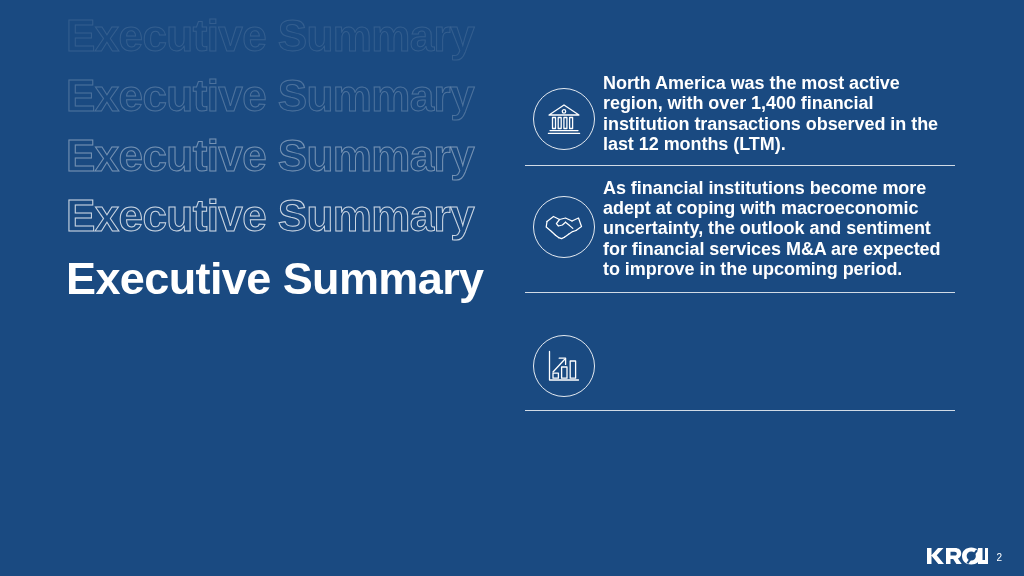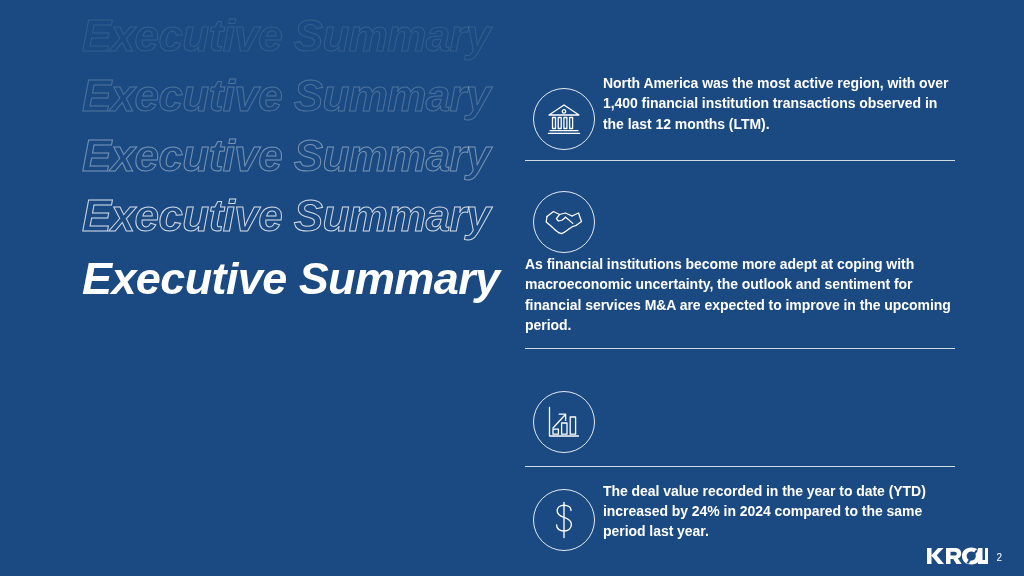--- a/index.html
+++ b/index.html
@@ -20,27 +20,26 @@
 
   
   #title-stack {
     position:absolute;
     left:66px; top:6px;
     width:420px; height:300px;
   }
 
   .title-row {
     position:absolute;
-    left:16px;
+    left:0;
     font-size:44px;
     font-weight:bold;
     letter-spacing:-0.6px;
     line-height:1;
     white-space:nowrap;
-    font-style:italic;
   }
 
   .title-ghost {
     color:transparent;
     -webkit-text-stroke-width:1px;
   }
 
   .title-row.g1 { top:8px;   -webkit-text-stroke-color:rgba(255,255,255,0.11); }
   .title-row.g2 { top:68px;  -webkit-text-stroke-color:rgba(255,255,255,0.22); }
   .title-row.g3 { top:128px; -webkit-text-stroke-color:rgba(255,255,255,0.40); }
@@ -81,37 +80,37 @@
     display:flex;
     align-items:center;
     justify-content:center;
   }
 
   .icon-circle svg { display:block; }
 
   .bullet-text {
     flex:1 1 auto;
     color:#ffffff;
-    font-size:14px;
+    font-size:18px;
     font-weight:bold;
     line-height:20.4px;
     letter-spacing:-0.05px;
     padding-top:1px;
   }
 
   .divider {
     height:1px;
     background:rgba(255,255,255,0.80);
     margin:0;
     width:430px;
   }
 
   
   .b1 { padding-top:6px;  padding-bottom:10px; }
-  .b2 { padding-top:11px; padding-bottom:12px;flex-direction:column; }
+  .b2 { padding-top:11px; padding-bottom:12px; }
   .b3 { padding-top:11px; padding-bottom:13px; }
   .b4 { padding-top:13px; padding-bottom:0;   }
 
   .b1 .bullet-icon-wrap { padding-top:16px; }
   .b2 .bullet-icon-wrap { padding-top:19px; }
   .b3 .bullet-icon-wrap { padding-top:31px; }
   .b4 .bullet-icon-wrap { padding-top:9px; }
 
   
   #footer {
@@ -201,33 +200,20 @@
             <rect x="6" y="23.2" width="5.4" height="5"></rect>
             <rect x="14.6" y="17" width="5.4" height="11.2"></rect>
             <rect x="23.2" y="11" width="5.4" height="17.2"></rect>
           </svg>
         </div>
       </div>
     </div>
 
     <div class="divider"></div>
 
-    <div class="bullet b4">
-      <div class="bullet-icon-wrap">
-        <div class="icon-circle">
-          <svg width="26" height="40" viewBox="0 0 26 40" fill="none" stroke="#ffffff" stroke-width="1.35" stroke-linecap="round" stroke-linejoin="round">
-            <path d="M13 2.5 V37.5"></path>
-            <path d="M20 10.5 C20 7.2 17 5.2 13 5.2 C9 5.2 6.2 7.4 6.2 10.8
-                     C6.2 14.4 9.4 16.2 13 17.4 C17 18.7 20.4 20.6 20.4 24.6
-                     C20.4 28.4 17.2 31 13 31 C8.6 31 5.6 28.6 5.6 25"></path>
-          </svg>
-        </div>
-      </div>
-      <div class="bullet-text">The deal value recorded in the year to date (YTD) increased by 24% in 2024 compared to the same period last year.</div>
-    </div>
 
   </div>
 
   <div id="footer">
     <div id="kroll-logo">
       <svg width="62" height="20" viewBox="0 0 124 40" fill="none" aria-label="KROLL">
 
         <path d="M2 4 H11 V18.5 L24 4 H35 L21.5 18.6 L36 36 H24.6 L11 19.6 V36 H2 Z" fill="#ffffff"></path>
 
         <path d="M40 4 H58 C66 4 70.5 8.4 70.5 15 C70.5 19.8 68 23.2 63.8 24.8

